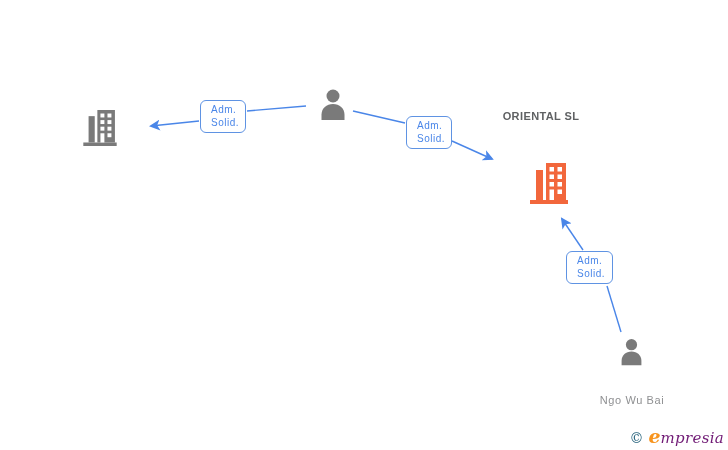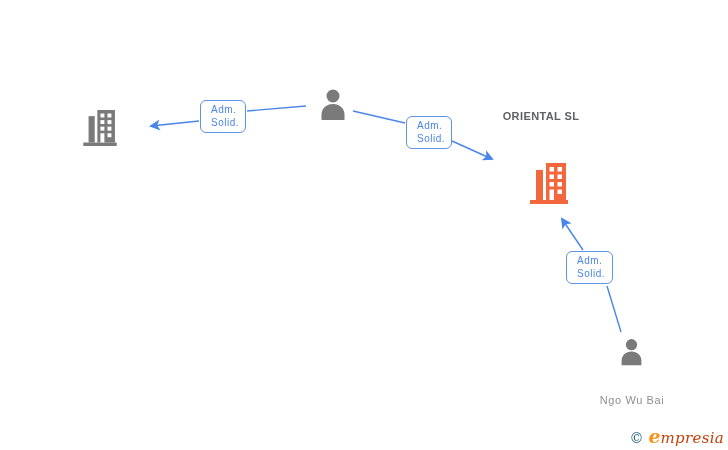--- a/index.html
+++ b/index.html
@@ -65,21 +65,21 @@
     color: #26637c;
     margin-right: 5px;
   }
   .wm-e {
     font-size: 19px;
     font-weight: bold;
     color: #f7941e;
   }
   .wm-rest {
     font-size: 15px;
-    color: #c2410c;
+    color: #701a75;
     letter-spacing: 0.3px;
   }
 </style>
 </head>
 <body>
 
 <div class="stage">
 
   <svg class="edges-layer" viewBox="0 0 728 450" xmlns="http://www.w3.org/2000/svg">
     <defs>

